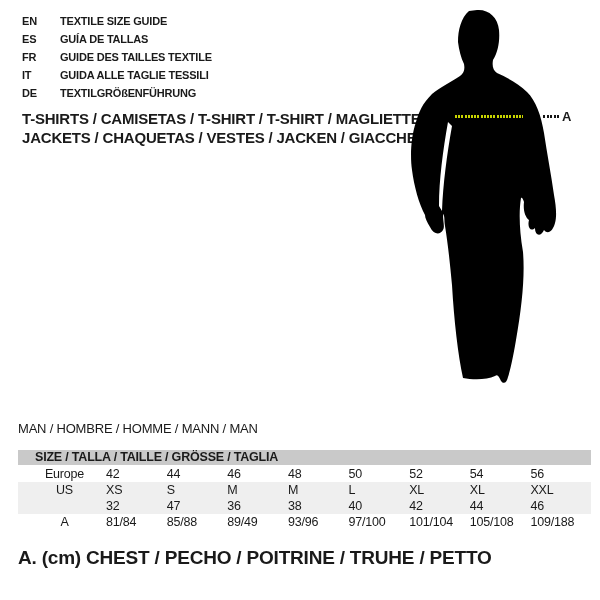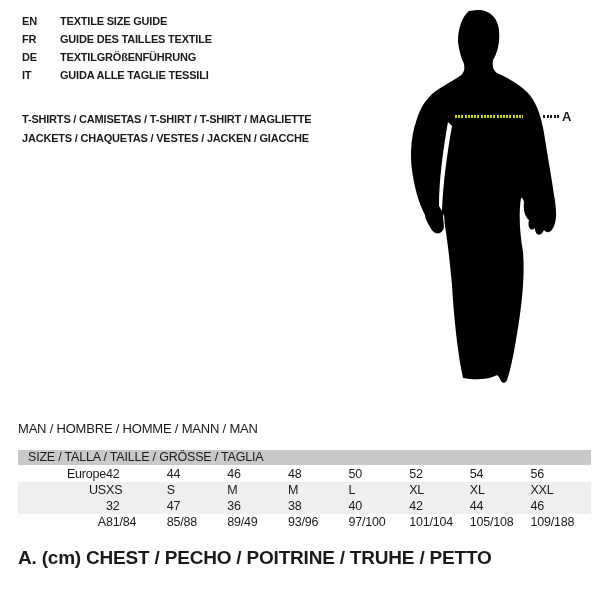--- a/index.html
+++ b/index.html
@@ -10,21 +10,21 @@
     overflow:hidden;
   }
   .abs{position:absolute;}
 
   
   .lang-block{left:22px;top:12px;}
   .lang-row{display:flex;height:18px;line-height:18px;font-size:11px;font-weight:bold;letter-spacing:-0.2px;}
   .lang-code{width:38px;}
   
   .cat-block{left:22px;top:110px;}
-  .cat-line{height:18.5px;line-height:18.5px;font-size:11px;font-weight:bold;letter-spacing:-0.2px;white-space:nowrap;}
+  .cat-line{height:18.5px;line-height:18.5px;font-size:15px;font-weight:bold;letter-spacing:-0.2px;white-space:nowrap;}
 
   
   .figure{left:403px;top:8px;width:170px;height:380px;}
 
   
   .dash-yellow{
     left:455px;top:115px;width:68px;height:3px;
     background:repeating-linear-gradient(90deg,var(--dash-accent,#c8d400) 0 2px,transparent 2px 3.2px);
   }
   .dash-black{
@@ -33,49 +33,53 @@
   }
   .measure-label{left:562px;top:109px;font-size:13px;font-weight:bold;}
 
   
   .section-title{left:18px;top:421px;font-size:13px;font-weight:normal;letter-spacing:-0.2px;}
 
   
   .size-table{left:18px;top:450px;width:573px;font-size:12.5px;letter-spacing:-0.2px;}
   .t-header{
     background:var(--table-header-bg,#c9c9c9);
-    height:15px;line-height:15px;padding-left:10px;margin-bottom:1px;
+    height:15px;line-height:15px;padding-left:17px;margin-bottom:1px;font-weight:bold;
   }
   .t-row{display:flex;height:16px;line-height:16px;}
   .t-row.alt{background:var(--table-row-alt-bg,#efefef);}
-  .t-label{width:88px;padding-left:5px;box-sizing:border-box;text-align:right;}
+  .t-label{width:88px;padding-left:5px;box-sizing:border-box;text-align:center;}
   .t-cell{flex:1;text-align:left;}
 
   
   .footnote{left:18px;top:547px;font-size:19px;font-weight:bold;letter-spacing:-0.2px;}
 </style>
 </head>
 <body>
 
 <div class="abs lang-block">
   <div class="lang-row">
     <span class="lang-code">EN</span>
     <span class="lang-label">TEXTILE SIZE GUIDE</span>
   </div>
   <div class="lang-row">
+    <span class="lang-code">ES</span>
+    <span class="lang-label">GUÍA DE TALLAS</span>
+  </div>
+  <div class="lang-row">
     <span class="lang-code">FR</span>
     <span class="lang-label">GUIDE DES TAILLES TEXTILE</span>
   </div>
   <div class="lang-row">
+    <span class="lang-code">IT</span>
+    <span class="lang-label">GUIDA ALLE TAGLIE TESSILI</span>
+  </div>
+  <div class="lang-row">
     <span class="lang-code">DE</span>
     <span class="lang-label">TEXTILGRÖßENFÜHRUNG</span>
-  </div>
-  <div class="lang-row">
-    <span class="lang-code">IT</span>
-    <span class="lang-label">GUIDA ALLE TAGLIE TESSILI</span>
   </div>
 </div>
 
 <div class="abs cat-block">
   <div class="cat-line">T-SHIRTS / CAMISETAS / T-SHIRT / T-SHIRT / MAGLIETTE</div>
   <div class="cat-line">JACKETS / CHAQUETAS / VESTES / JACKEN / GIACCHE</div>
 </div>
 
 <svg class="abs figure" viewBox="0 0 170 380" xmlns="http://www.w3.org/2000/svg">
   <path fill="#000000" fill-rule="evenodd" d="

